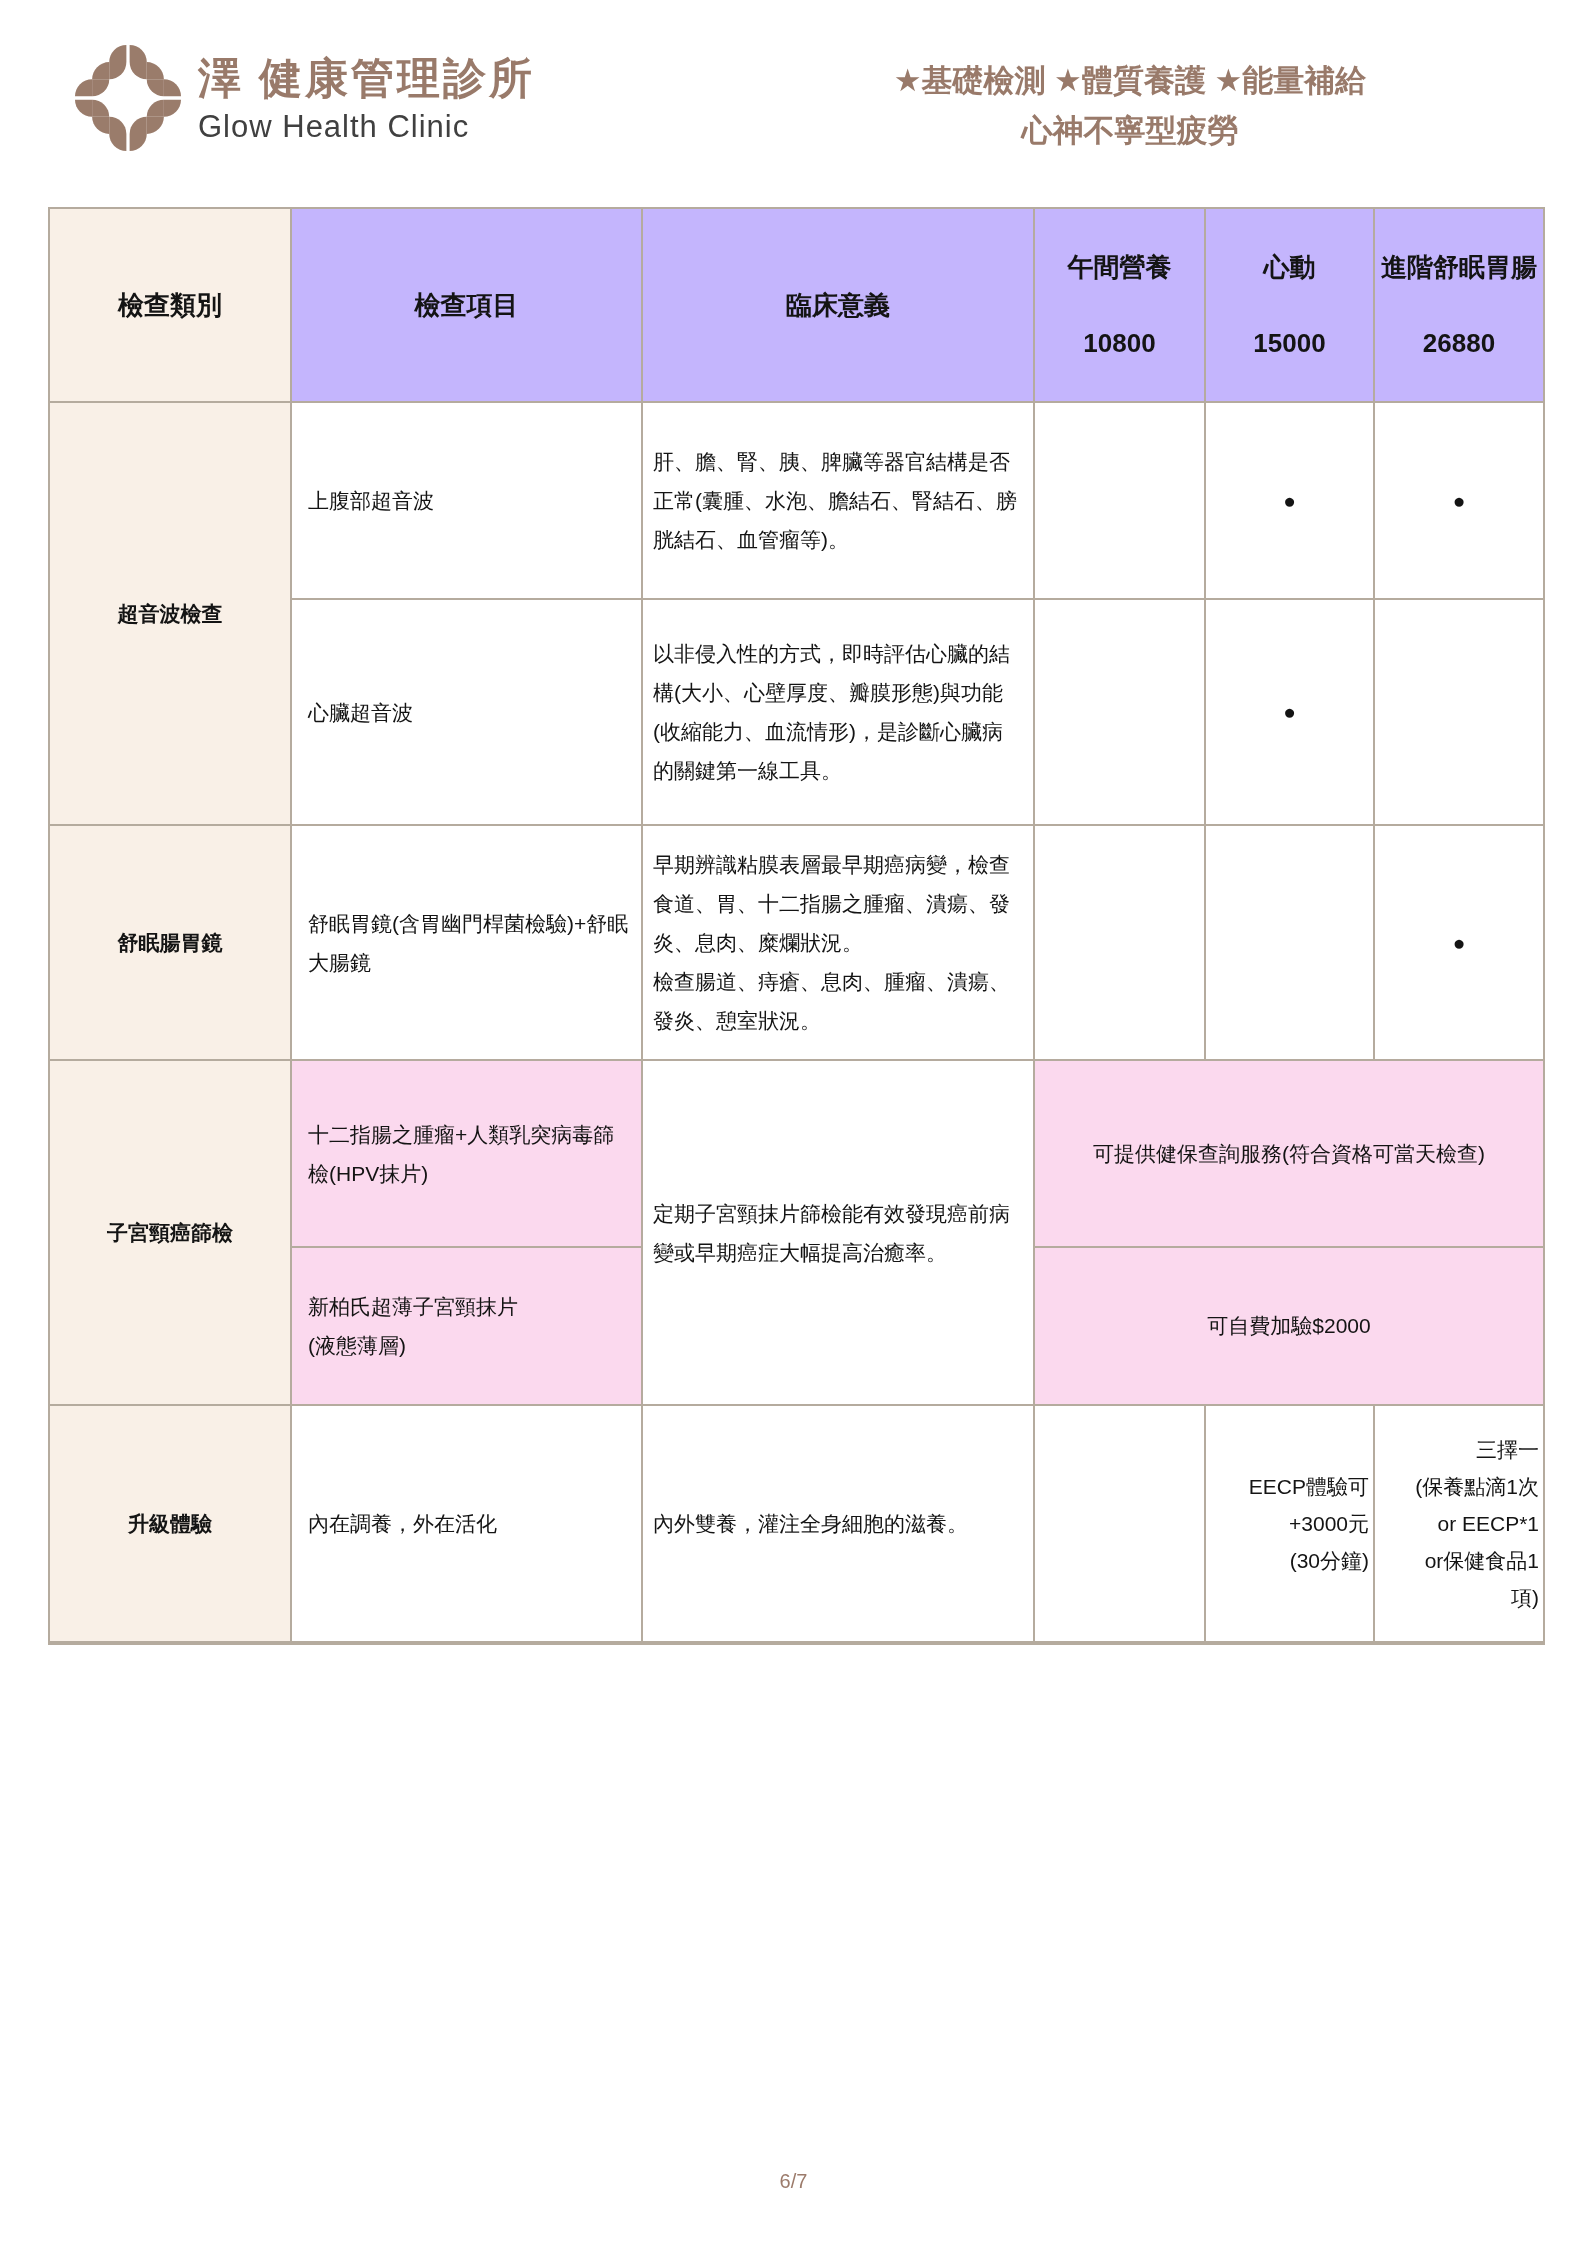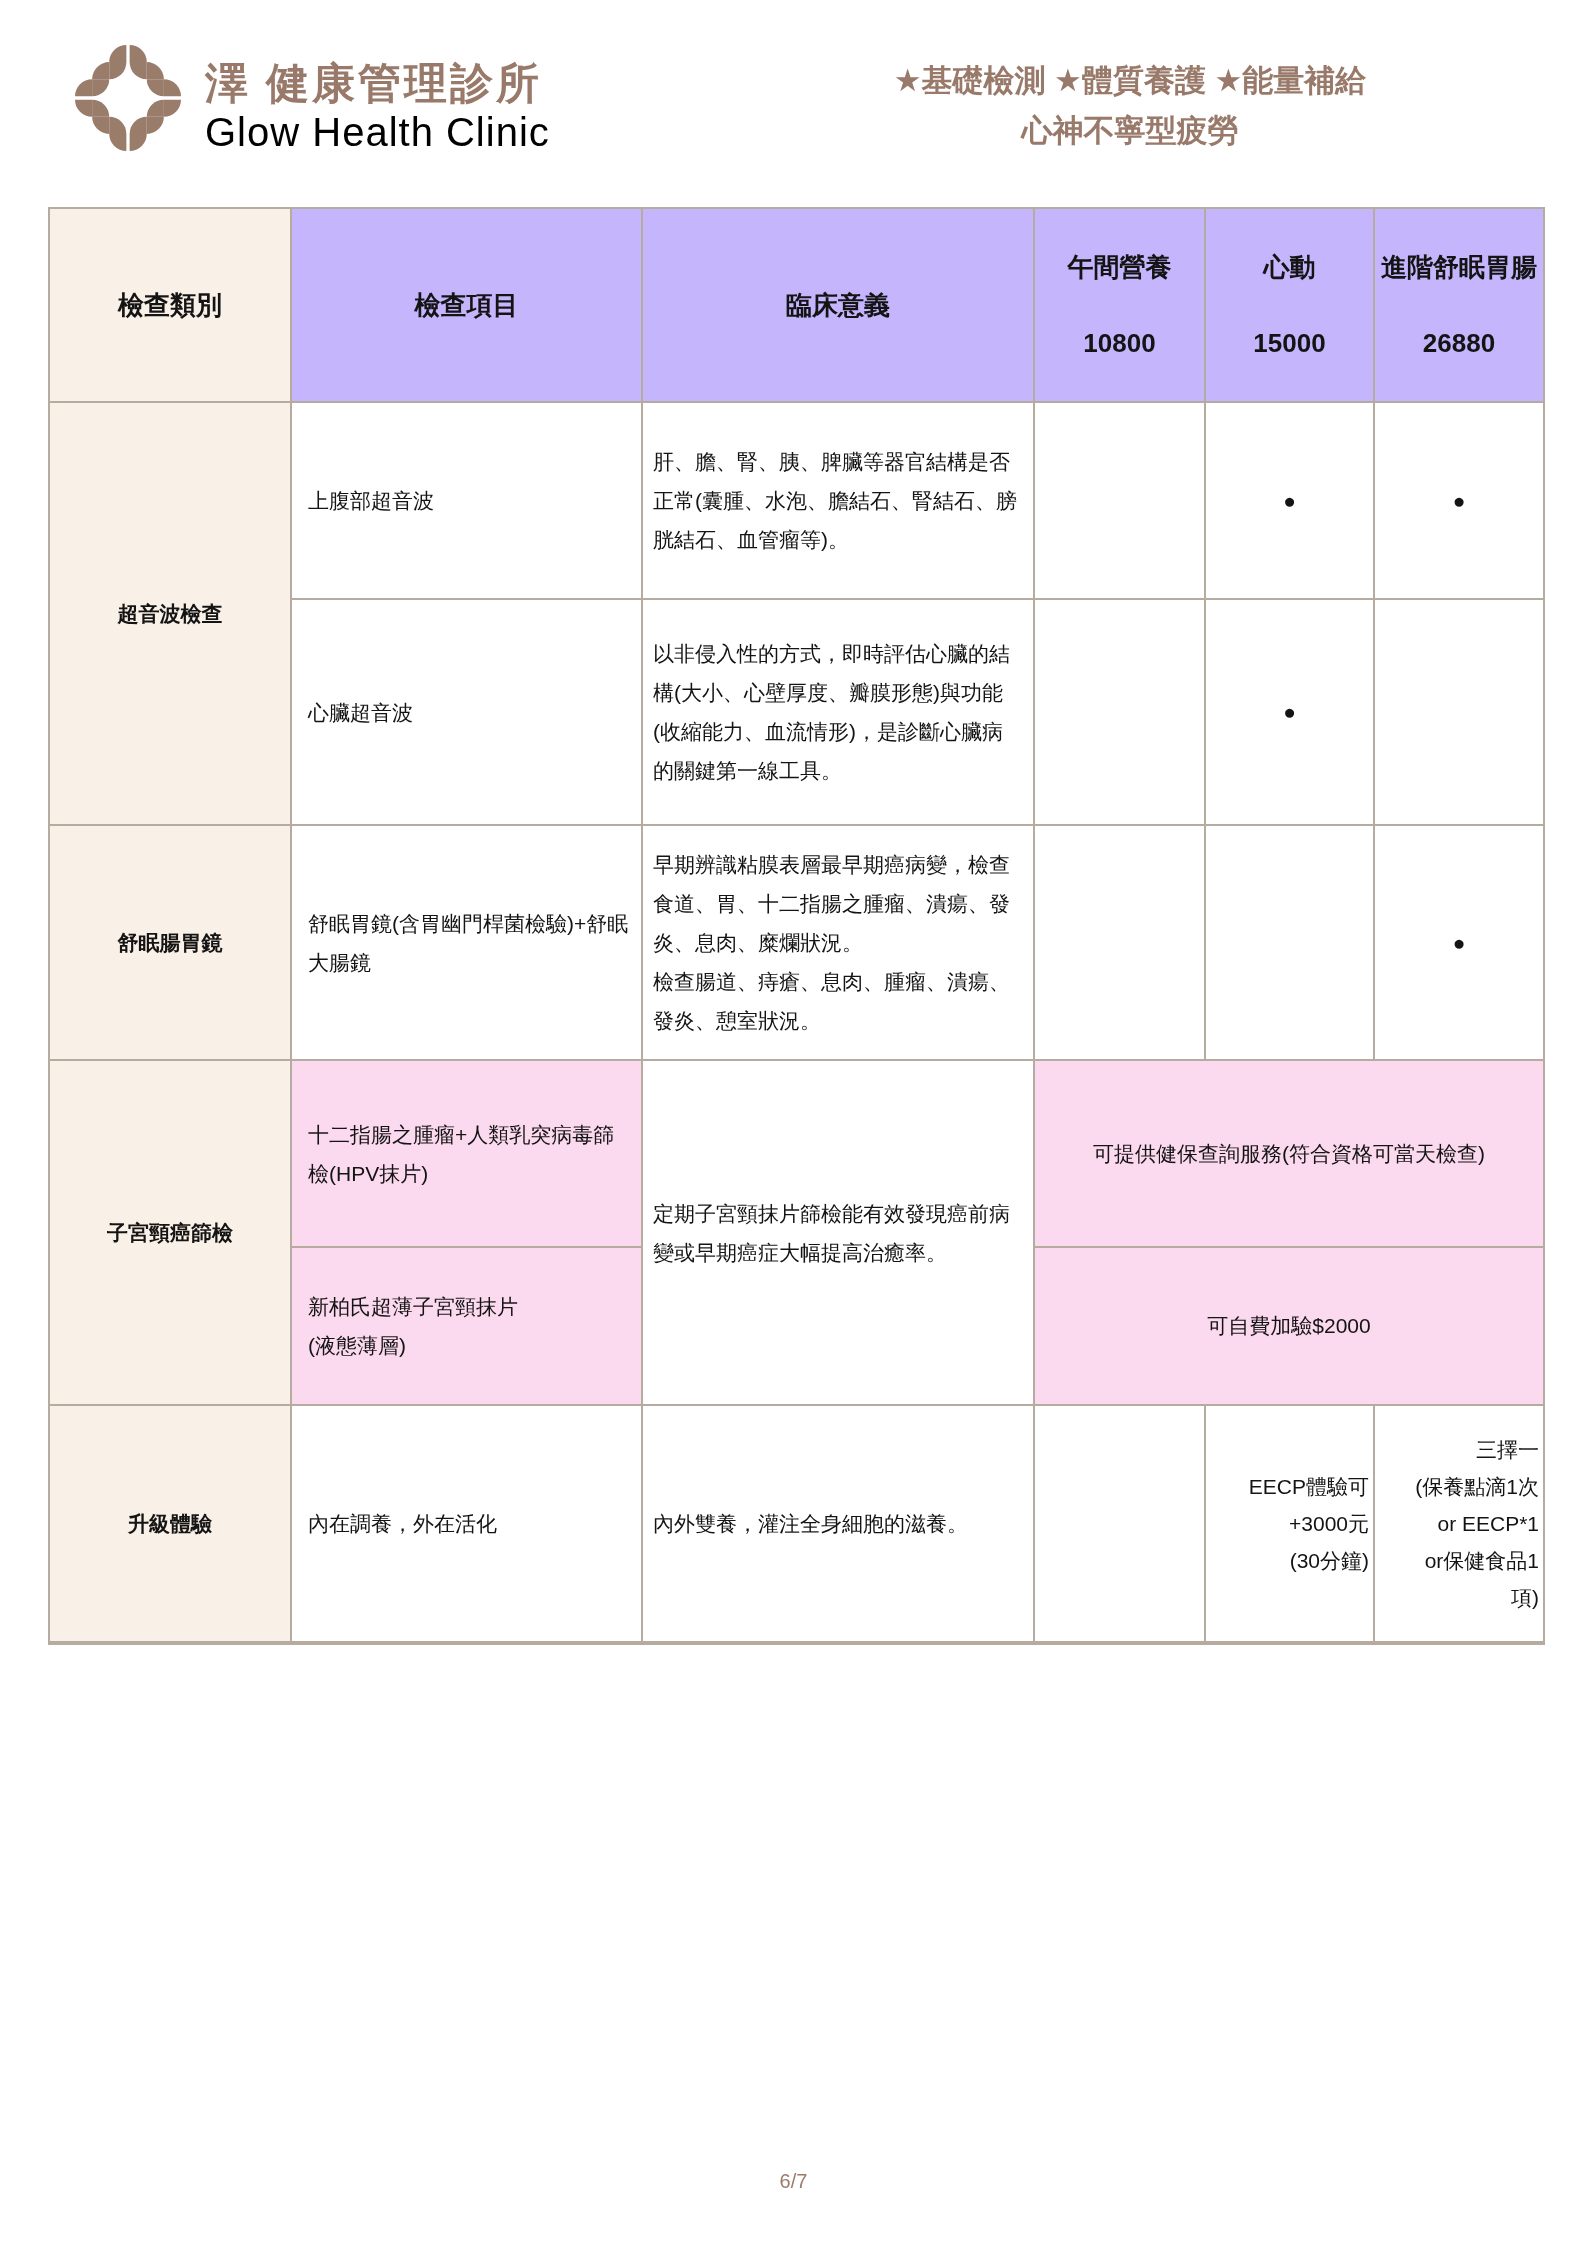--- a/index.html
+++ b/index.html
@@ -5,25 +5,25 @@
   html,body{margin:0;padding:0;background:#ffffff;}
   .page{
     position:relative;
     width:1587px;height:2245px;
     background:#ffffff;
     font-family:"Liberation Sans","DejaVu Sans",sans-serif;
     color:#141414;
     overflow:hidden;
   }
   
-  .brand{position:absolute;left:75px;top:44px;display:flex;align-items:flex-end;gap:24px;}
+  .brand{position:absolute;left:75px;top:44px;display:flex;align-items:center;gap:17px;}
   .brand-logo{width:106px;height:108px;flex:0 0 auto;}
   .brand-text{display:flex;flex-direction:column;justify-content:center;}
   .brand-zh{font-size:43px;font-weight:bold;letter-spacing:3px;color:#997a6a;line-height:58px;}
-  .brand-en{font-size:40px;color:#000000;line-height:40px;letter-spacing:1px;}
+  .brand-en{font-size:31px;color:#404040;line-height:40px;letter-spacing:1px;}
   .package{
     position:absolute;left:835px;top:56px;width:590px;
     text-align:center;color:#997a6a;
     font-size:31px;line-height:50px;font-weight:bold;
   }
   
   .sheet{
     position:absolute;left:48px;top:207px;width:1495px;
     border-collapse:collapse;table-layout:fixed;
     border:2px solid #b5ab9e;border-bottom-width:4px;

